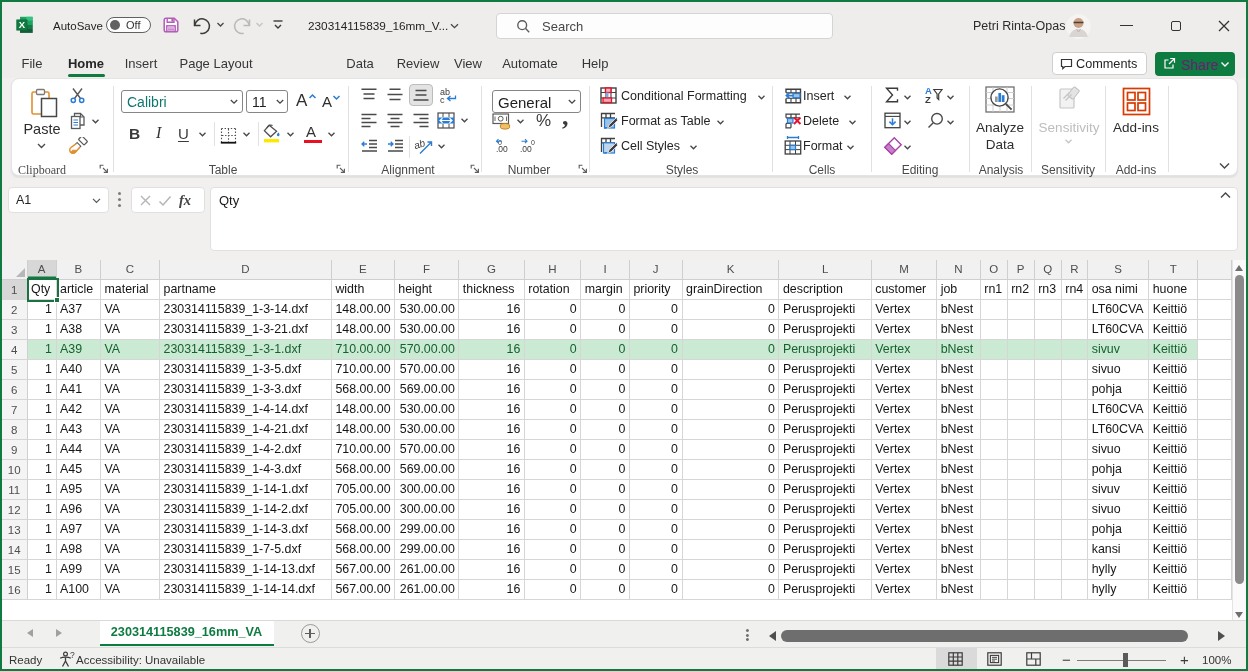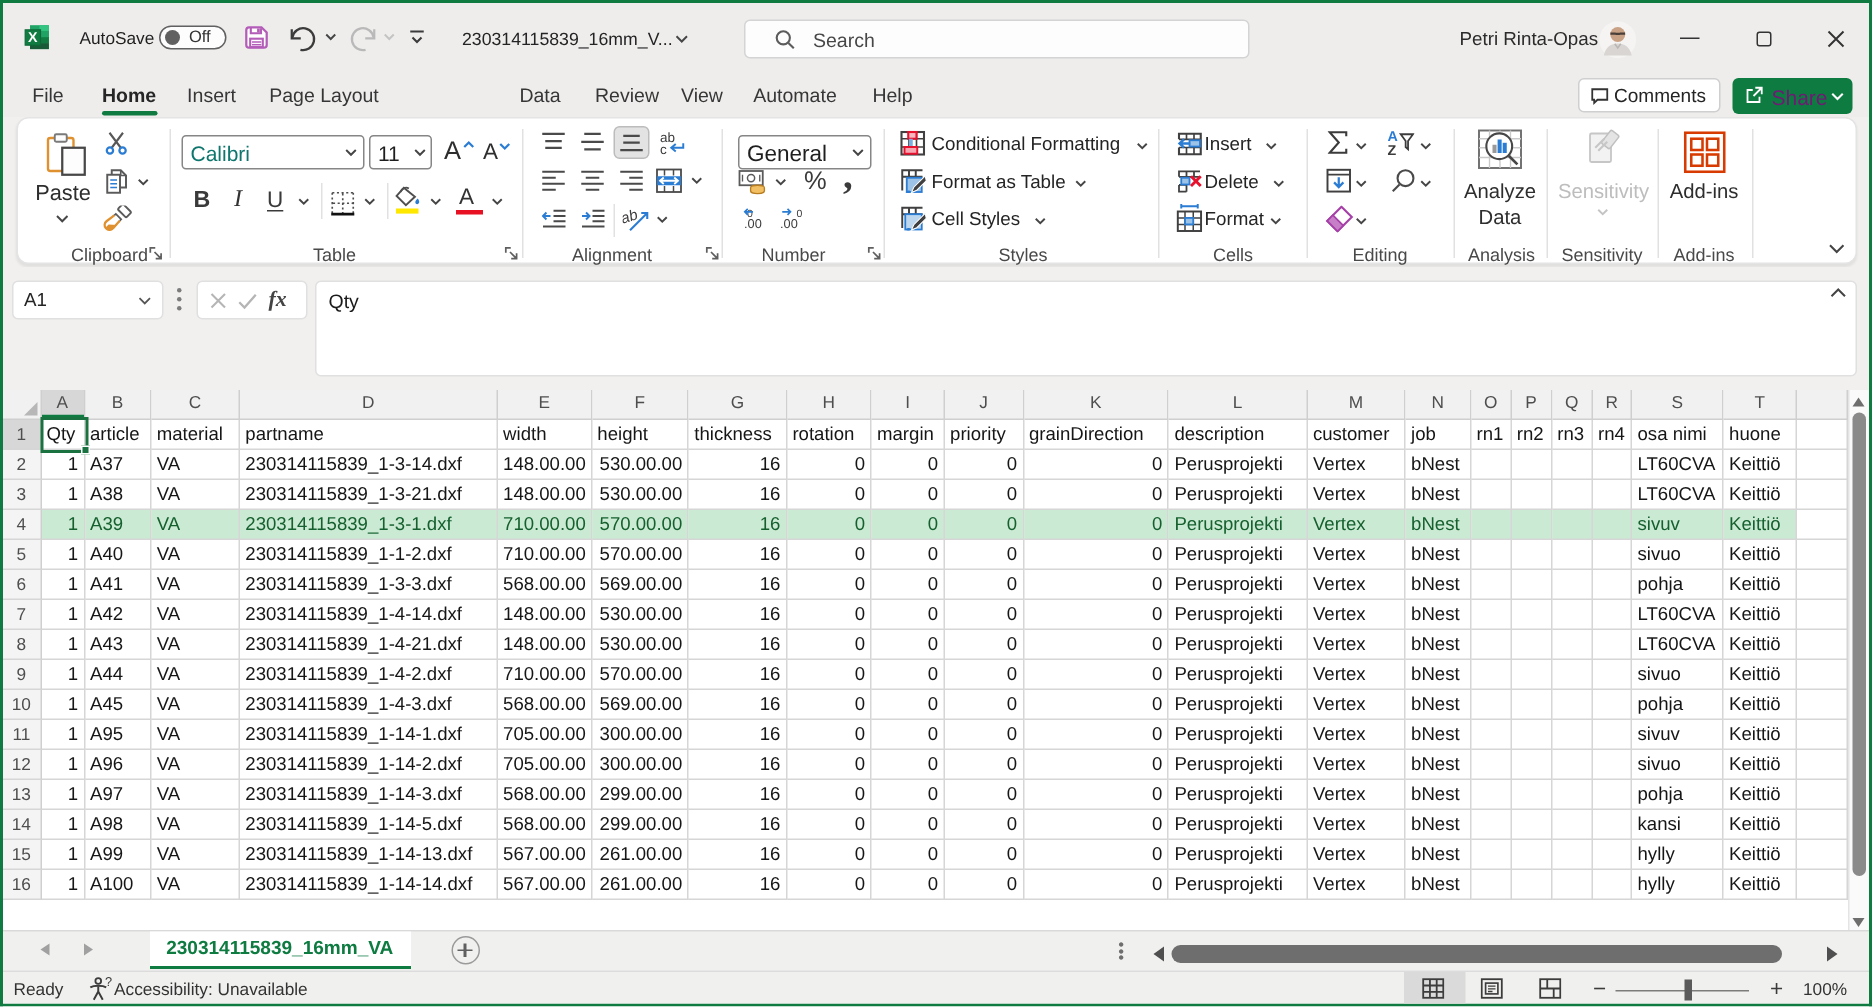--- a/index.html
+++ b/index.html
@@ -151,21 +151,21 @@
 <svg class="abs" style="left:91px;top:118px;" width="9" height="7" viewBox="0 0 9 7">
     <path class="chev" d="M1.5 1.8 L4.5 4.8 L7.5 1.8"></path>
   </svg>
 
 <svg class="abs" style="left:68px;top:137px;" width="20" height="19" viewBox="0 0 20 19">
 <rect x="11" y="1" width="8" height="5" rx="1" transform="rotate(45 15 3.5)" fill="#fff" stroke="#5a5a5a" stroke-width="1.3"></rect>
 <path d="M9.2 5.6 L12.8 9.2 L11 11 L7.4 7.4 Z" fill="#fff" stroke="#5a5a5a" stroke-width="1.1"></path>
 <path d="M8.2 6.6 L3 10.5 C1.5 11.7 1.3 13.8 2.6 15.2 C3.9 16.6 6.1 16.6 7.4 15.2 L11.8 10.2" fill="#fff" stroke="#e0912f" stroke-width="1.5"></path>
 <path d="M2.6 15.2 C3.9 16.6 6.1 16.6 7.4 15.2 L9 13.4 L4.6 13.2 Z" fill="#e0912f" stroke="#e0912f" stroke-width="1"></path>
 </svg>
-<div class="glabel" style="left:38px;top:163px;width:70px;">Clipboard</div>
+<div class="glabel" style="left:7px;top:163px;width:70px;font-family:Liberation Serif, serif;">Clipboard</div>
 <svg class="abs launch" style="left:99px;top:164px;" viewBox="0 0 10 10">
 <path d="M4.5 1.2 H1.2 V4.5 M4 4 L8.2 8.2 M8.4 4.8 V8.4 H4.8" fill="none" stroke="#5f5f5f" stroke-width="1.15"></path>
 </svg>
 <div class="sep" style="left:113px;"></div>
 
 <div class="combo" style="left:121px;top:90px;width:122px;height:23px;"></div>
 <div class="abs" style="left:127px;top:94px;font-size:14px;color:#0f766e;text-align:right;">Calibri</div>
 <svg class="abs" style="left:229px;top:98px;" width="10" height="8" viewBox="0 0 10 8">
     <path class="chev" d="M1.8 2 L5 5.2 L8.2 2"></path>
   </svg>
@@ -638,21 +638,21 @@
 <td class="dc al g4"></td>
 <td class="dc al g4">sivuv</td>
 <td class="dc al g4">Keittiö</td>
 <td class="dc"></td>
 </tr>
 <tr style="height:20px;">
 <td class="rh">5</td>
 <td class="dc ar">1</td>
 <td class="dc al">A40</td>
 <td class="dc al">VA</td>
-<td class="dc al">230314115839_1-1-2.dxf</td>
+<td class="dc al">230314115839_1-3-5.dxf</td>
 <td class="dc ar">710.00.00</td>
 <td class="dc ar">570.00.00</td>
 <td class="dc ar">16</td>
 <td class="dc ar">0</td>
 <td class="dc ar">0</td>
 <td class="dc ar">0</td>
 <td class="dc ar">0</td>
 <td class="dc al">Perusprojekti</td>
 <td class="dc al">Vertex</td>
 <td class="dc al">bNest</td>
@@ -854,21 +854,21 @@
 <td class="dc al"></td>
 <td class="dc al">pohja</td>
 <td class="dc al">Keittiö</td>
 <td class="dc"></td>
 </tr>
 <tr style="height:20px;">
 <td class="rh">14</td>
 <td class="dc ar">1</td>
 <td class="dc al">A98</td>
 <td class="dc al">VA</td>
-<td class="dc al">230314115839_1-14-5.dxf</td>
+<td class="dc al">230314115839_1-7-5.dxf</td>
 <td class="dc ar">568.00.00</td>
 <td class="dc ar">299.00.00</td>
 <td class="dc ar">16</td>
 <td class="dc ar">0</td>
 <td class="dc ar">0</td>
 <td class="dc ar">0</td>
 <td class="dc ar">0</td>
 <td class="dc al">Perusprojekti</td>
 <td class="dc al">Vertex</td>
 <td class="dc al">bNest</td>

